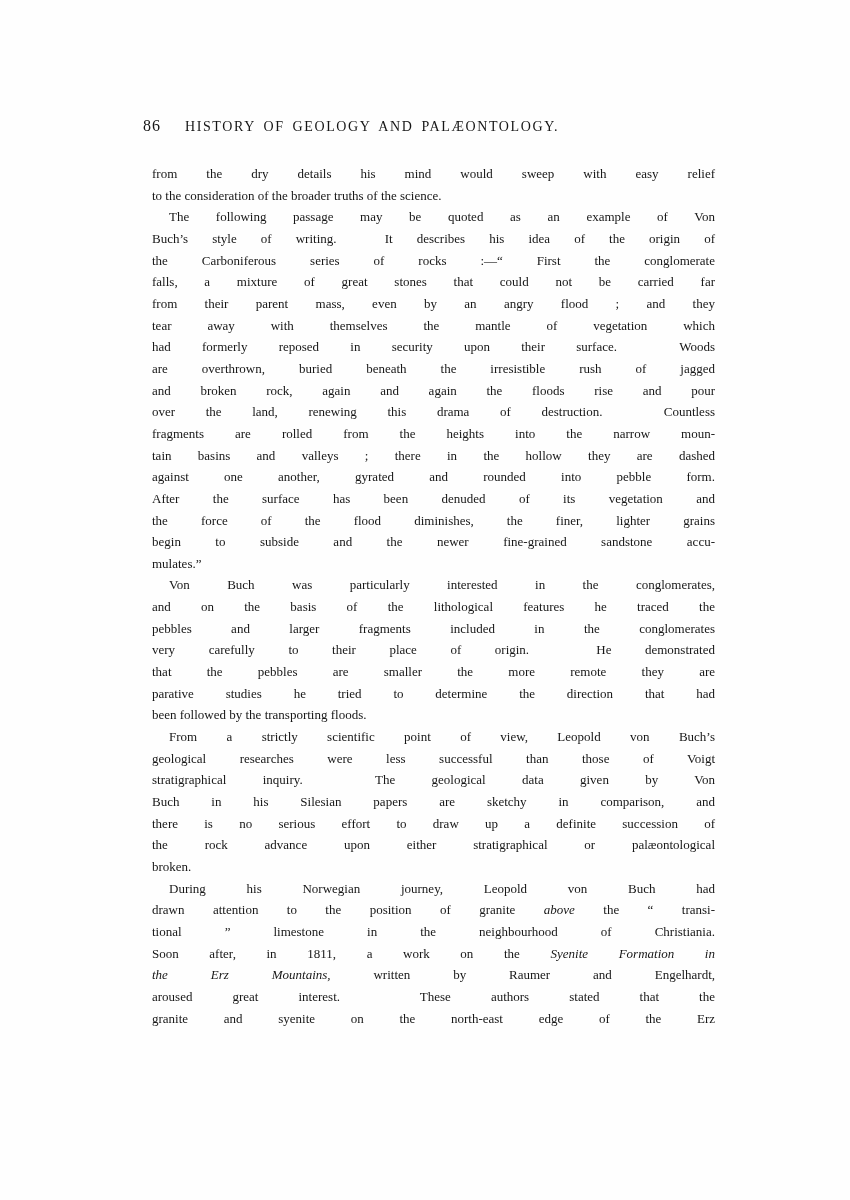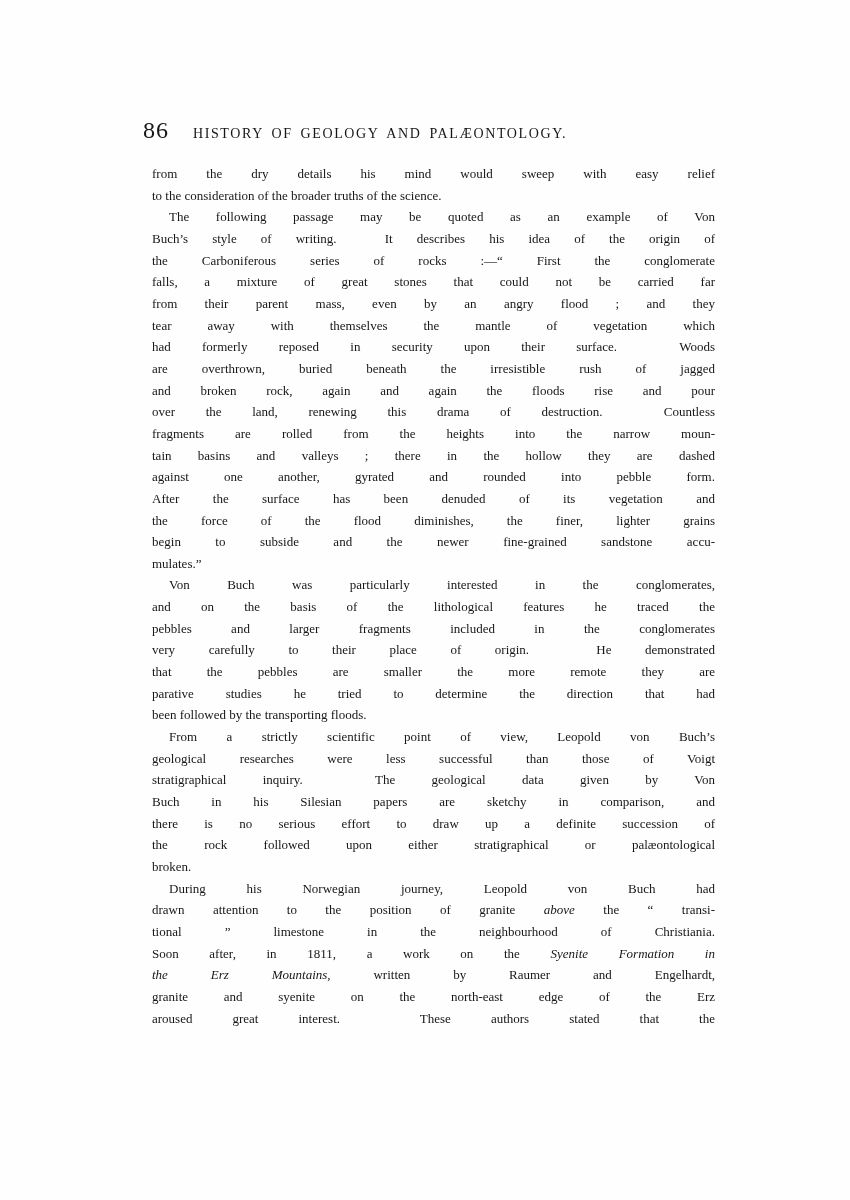--- a/index.html
+++ b/index.html
@@ -19,21 +19,21 @@
   .header {
     position: absolute;
     top: 117px;
     left: 143px;
     width: 565px;
     display: flex;
     align-items: baseline;
     white-space: nowrap;
   }
   .pagenum {
-    font-size: 24px;
+    font-size: 16px;
     letter-spacing: 1px;
   }
   .running-title {
     font-size: 14px;
     letter-spacing: 1.6px;
     word-spacing: 3px;
     margin-left: 24px;
     text-align: right;
   }
   .body-block {
@@ -95,26 +95,26 @@
         <div class="line"><span>that the pebbles are smaller the more remote they are</span></div>
         <div class="line"><span>parative studies he tried to determine the direction that had</span></div>
         <div class="line pl"><span>been followed by the transporting floods.</span></div>
       </div>
       <div class="paragraph">
         <div class="line indent"><span>From a strictly scientific point of view, Leopold von Buch’s</span></div>
         <div class="line"><span>geological researches were less successful than those of Voigt</span></div>
         <div class="line"><span>stratigraphical inquiry.  The geological data given by Von</span></div>
         <div class="line"><span>Buch in his Silesian papers are sketchy in comparison, and</span></div>
         <div class="line"><span>there is no serious effort to draw up a definite succession of</span></div>
-        <div class="line"><span>the rock followed upon either stratigraphical or palæontological</span></div>
+        <div class="line"><span>the rock advance upon either stratigraphical or palæontological</span></div>
         <div class="line pl"><span>broken.</span></div>
       </div>
       <div class="paragraph">
         <div class="line indent"><span>During his Norwegian journey, Leopold von Buch had</span></div>
         <div class="line"><span>drawn attention to the position of granite </span><i>above</i><span> the “ transi-</span></div>
         <div class="line"><span>tional ” limestone in the neighbourhood of Christiania.</span></div>
         <div class="line"><span>Soon after, in 1811, a work on the </span><i>Syenite Formation in</i></div>
         <div class="line"><i>the Erz Mountains,</i><span> written by Raumer and Engelhardt,</span></div>
+        <div class="line"><span>aroused great interest.  These authors stated that the</span></div>
         <div class="line"><span>granite and syenite on the north-east edge of the Erz</span></div>
-        <div class="line"><span>aroused great interest.  These authors stated that the</span></div>
       </div>
     </div>
 </div>
 
 </body></html>

